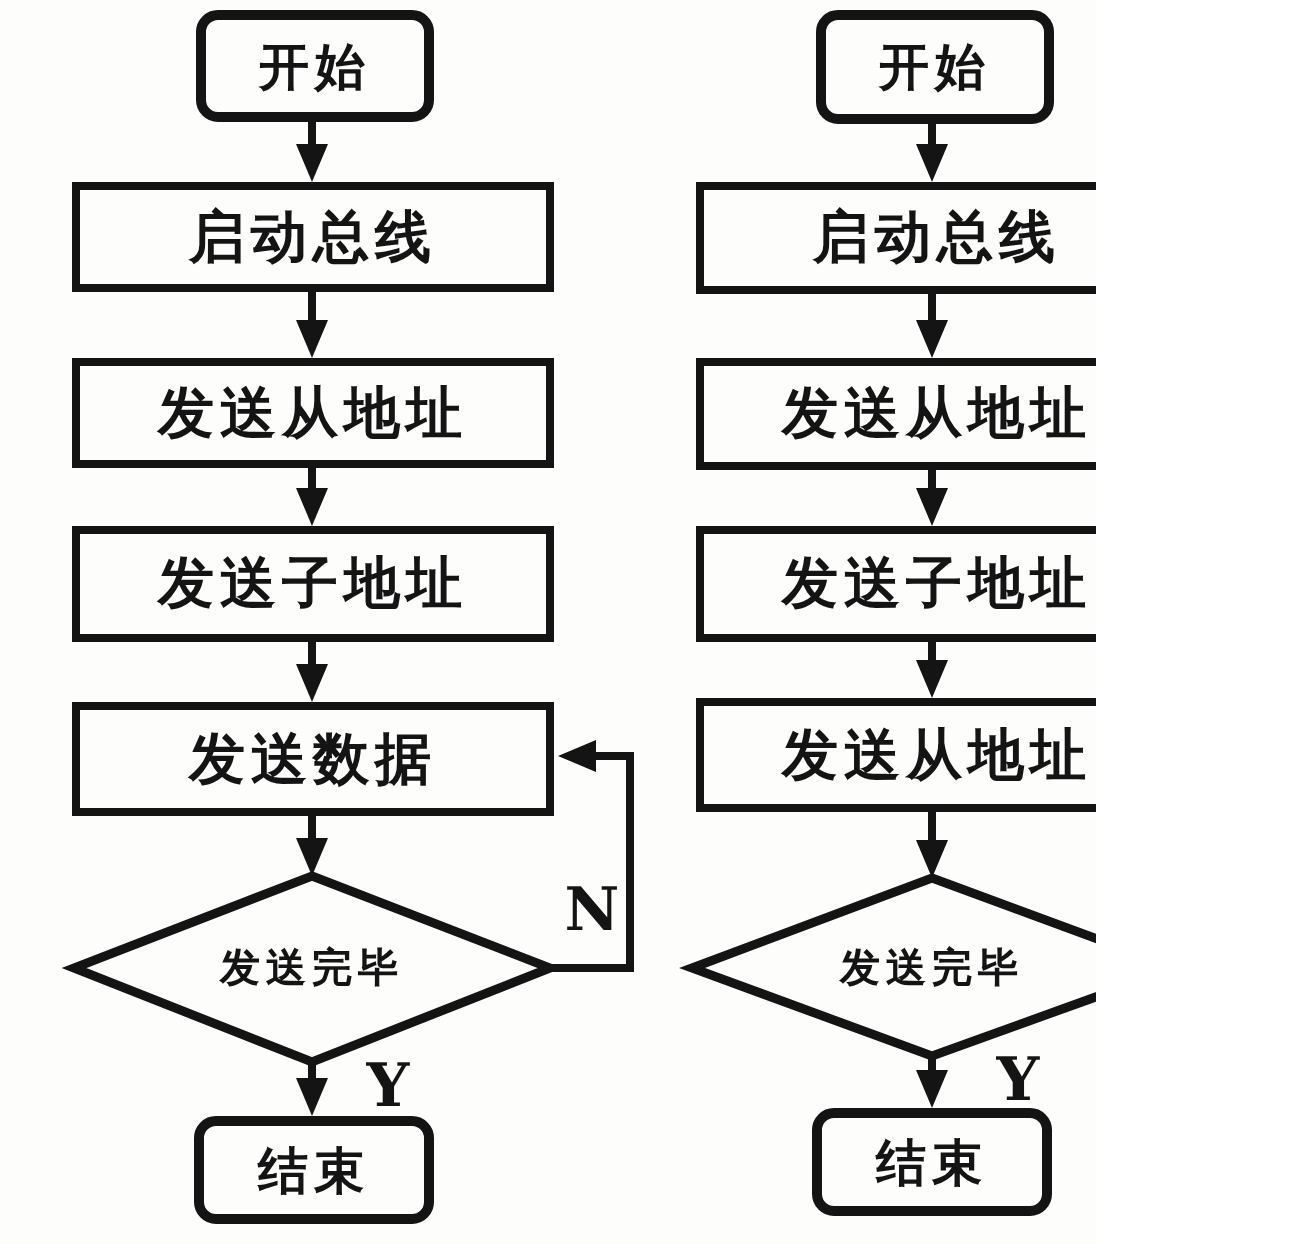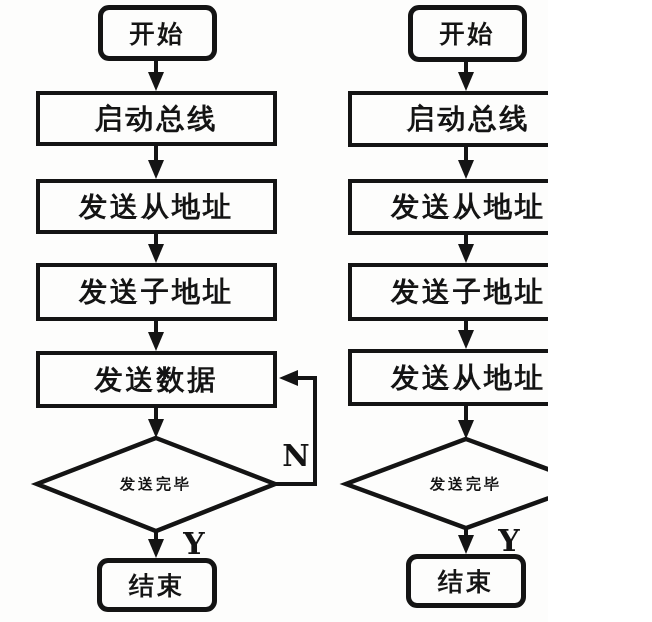--- a/index.html
+++ b/index.html
@@ -35,21 +35,21 @@
     white-space: nowrap;
   }
   .terminal {
     border-radius: 11px;
     border-width: 5px;
     font-size: 25px;
   }
   .floating-label {
     position: absolute;
     transform: translate(-50%, -50%);
-    font-size: 15px;
+    font-size: 20px;
     font-weight: bold;
     letter-spacing: 3px;
     white-space: nowrap;
     background: transparent;
   }
   .branch-label {
     position: absolute;
     transform: translate(-50%, -50%);
     font-family: "DejaVu Serif", serif;
     font-weight: bold;

